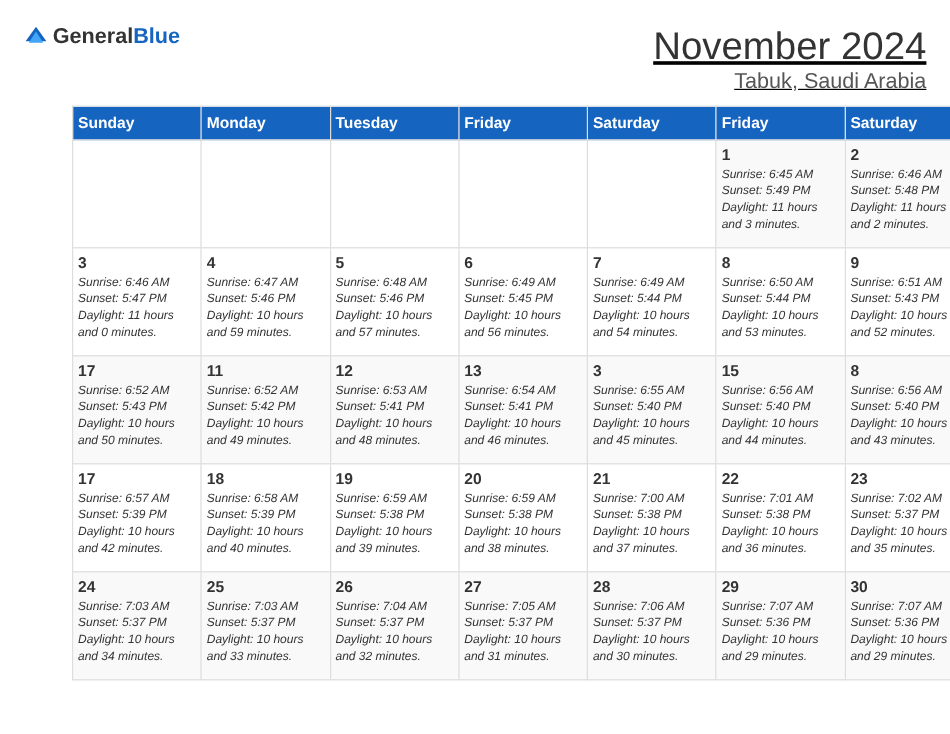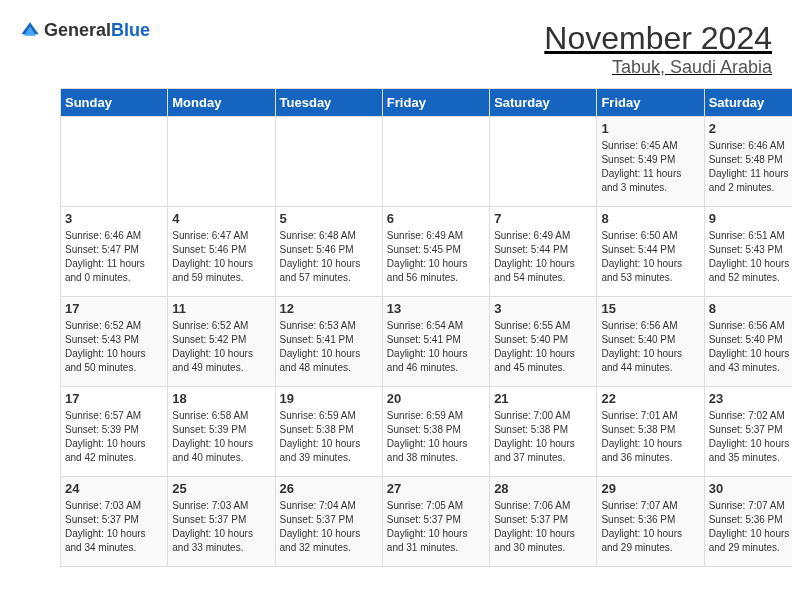--- a/index.html
+++ b/index.html
@@ -67,20 +67,21 @@
     }
     .day-number {
       font-size: 13px;
       font-weight: bold;
       margin-bottom: 3px;
     }
     .day-info {
       font-size: 10px;
       color: #333;
       line-height: 1.4;
+      font-style: italic;
     }
     .empty-cell {
       background: #fff !important;
     }
   </style>
 </head>
 <body>
 
 <div class="header-section">
   <div class="logo">

